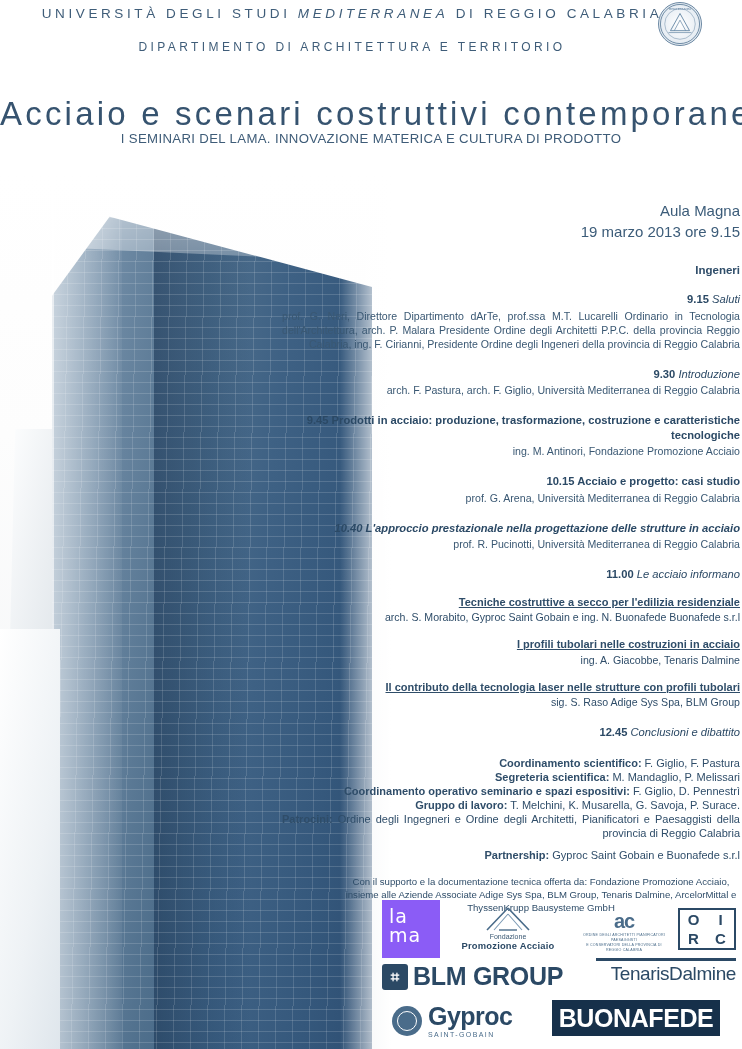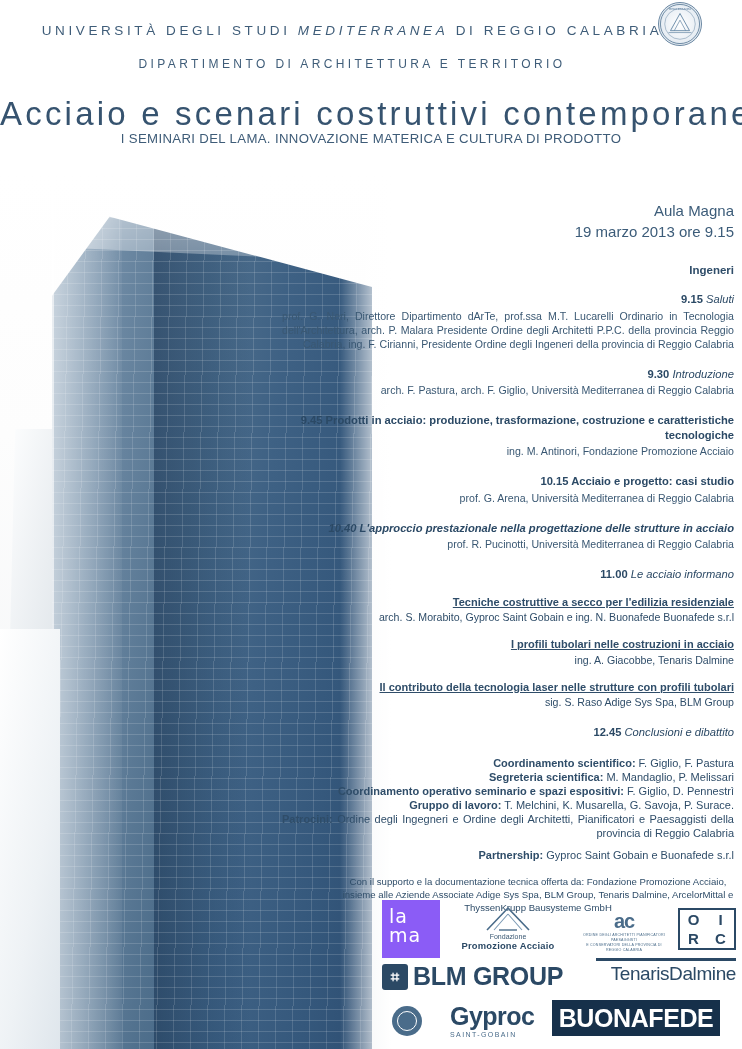--- a/index.html
+++ b/index.html
@@ -14,21 +14,21 @@
     position: relative;
     width: 742px; height: 1049px;
     background: #ffffff;
   }
 
   
   .header {
     position: absolute;
     top: 0; left: 0; right: 4px;
     height: 62px;
-    padding-top: 23px;
+    padding-top: 6px;
   }
   .uni-line {
     text-align: center;
     font-size: 13.5px;
     letter-spacing: 3.6px;
     color: #3f5d79;
     padding-right: 34px;
     white-space: nowrap;
   }
   .uni-line .it { font-style: italic; }
@@ -145,21 +145,21 @@
     position: absolute;
     left: 0; top: 0; width: 100%; height: 48px;
     background: linear-gradient(180deg, #ffffff 0%, rgba(255,255,255,0) 100%);
   }
 
   
   .content {
     position: absolute;
     right: 0; top: 200px;
     width: 460px;
-    padding-right: 8px;
+    padding-right: 2px;
     text-align: right;
     color: #2f4d69;
   }
   .venue {
     font-size: 15px;
     line-height: 21px;
     color: #3c5c79;
   }
   .programma {
     margin-top: 22px;
@@ -277,21 +277,21 @@
     display: flex; align-items: center; gap: 6px;
   }
   .gyproc .globe {
     width: 30px; height: 30px; border-radius: 50%;
     background: #4a6c8a; position: relative;
   }
   .gyproc .globe:after {
     content: ""; position: absolute; inset: 5px;
     border-radius: 50%; border: 1.5px solid #fff;
   }
-  .gyproc .wrap { line-height: 1; margin-left: 22px; }
+  .gyproc .wrap { line-height: 1; }
   .gyproc .t1 { font-size: 25px; font-weight: bold; color: #2b4965; letter-spacing: -0.5px; }
   .gyproc .t2 { font-size: 7px; color: #4a6c8a; letter-spacing: 1.4px; margin-top: 2px; }
   .buonafede {
     left: 174px; top: 100px;
     width: 168px; height: 36px;
     background: #16304a;
     color: #fff;
     display: flex; align-items: center; justify-content: center;
     font-size: 25px; font-weight: bold; letter-spacing: -0.4px;
   }

